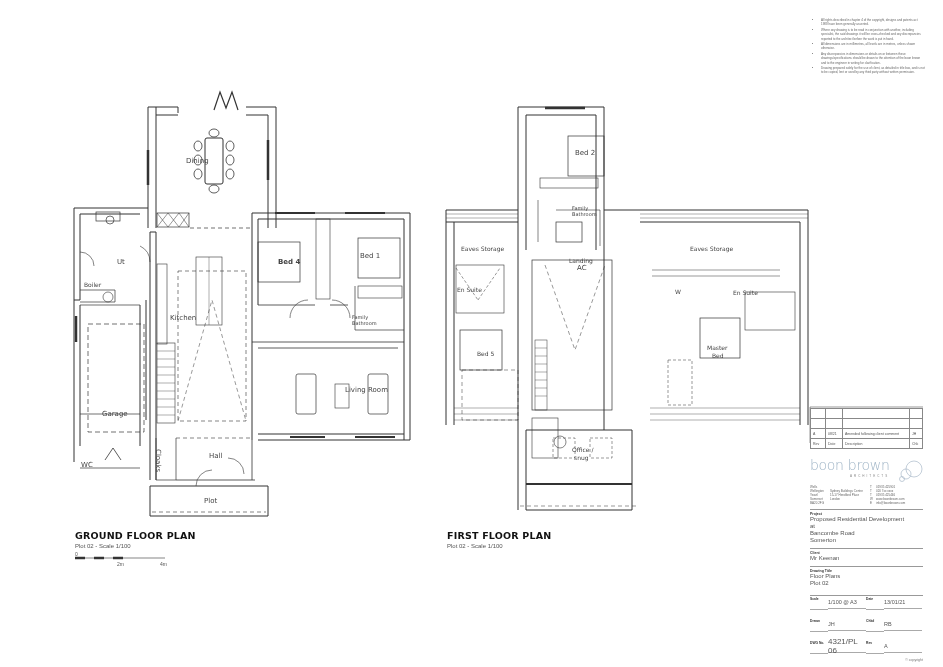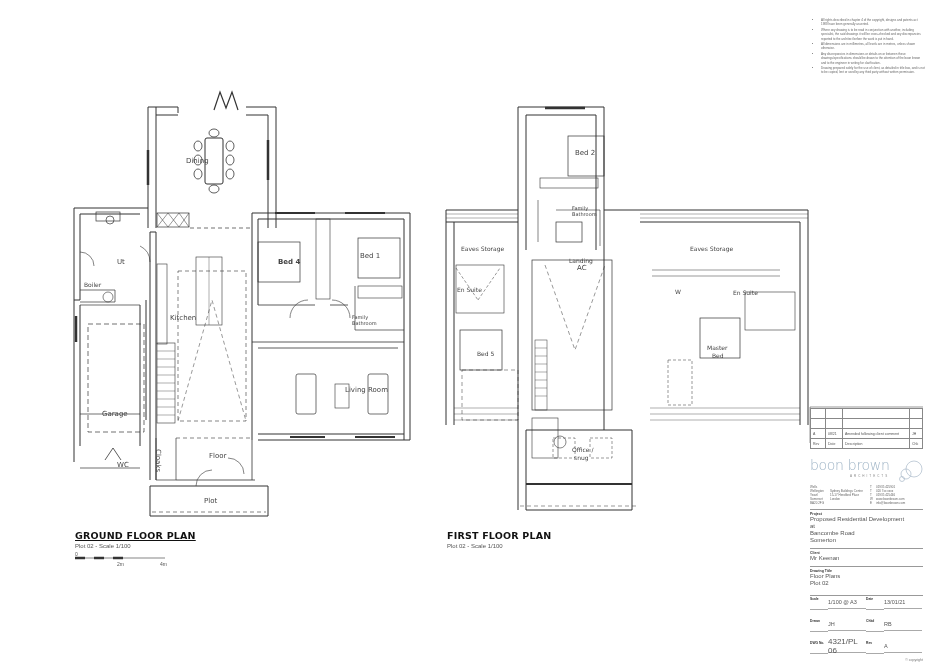--- a/index.html
+++ b/index.html
@@ -157,30 +157,30 @@
       <line x1="810" y1="407" x2="923" y2="407" stroke-width="0.5"></line>
       <line x1="810" y1="407" x2="810" y2="443" stroke-width="0.5"></line>
     </g>
   </svg>
 
   <span class="room-label" style="left:186px;top:157px;">Dining</span>
   <span class="room-label" style="left:117px;top:258px;">Ut</span>
   <span class="room-label" style="left:84px;top:281px;font-size:6px;">Boiler</span>
   <span class="room-label" style="left:170px;top:314px;">Kitchen</span>
   <span class="room-label" style="left:102px;top:370px;margin-top:40px;">Garage</span>
-  <span class="room-label" style="left:81px;top:461px;margin-left:36px;">WC</span>
+  <span class="room-label" style="left:81px;top:461px;">WC</span>
   <span class="room-label" style="left:278px;top:258px;font-weight:bold;">Bed 4</span>
   <span class="room-label" style="left:360px;top:252px;">Bed 1</span>
   <span class="room-label" style="left:352px;top:314px;font-size:5px;width:30px;white-space:normal;line-height:6px;">Family Bathroom</span>
   <span class="room-label" style="left:323px;top:386px;margin-left:22px;">Living Room</span>
   <span class="room-label" style="left:162px;top:449px;transform:rotate(90deg);transform-origin:left top;">Cloaks</span>
-  <span class="room-label" style="left:209px;top:452px;">Floor</span>
+  <span class="room-label" style="left:209px;top:452px;">Hall</span>
   <span class="room-label" style="left:204px;top:497px;">Plot</span>
 
-  <span class="plan-title" style="left:75px;top:530px;text-decoration:underline;">GROUND FLOOR PLAN</span>
+  <span class="plan-title" style="left:75px;top:530px;">GROUND FLOOR PLAN</span>
   <span class="plan-sub" style="left:75px;top:543px;">Plot 02 - Scale 1/100</span>
   <span class="scale-lbl" style="left:75px;top:551px;">0</span>
   <span class="scale-lbl" style="left:117px;top:561px;">2m</span>
   <span class="scale-lbl" style="left:160px;top:561px;">4m</span>
 
   <span class="room-label" style="left:575px;top:149px;">Bed 2</span>
   <span class="room-label" style="left:572px;top:205px;font-size:5px;width:28px;white-space:normal;line-height:6px;">Family Bathroom</span>
   <span class="room-label" style="left:577px;top:229px;margin-top:35px;">AC</span>
   <span class="room-label" style="left:569px;top:257px;font-size:6px;">Landing</span>
   <span class="room-label" style="left:461px;top:245px;font-size:6px;">Eaves Storage</span>

